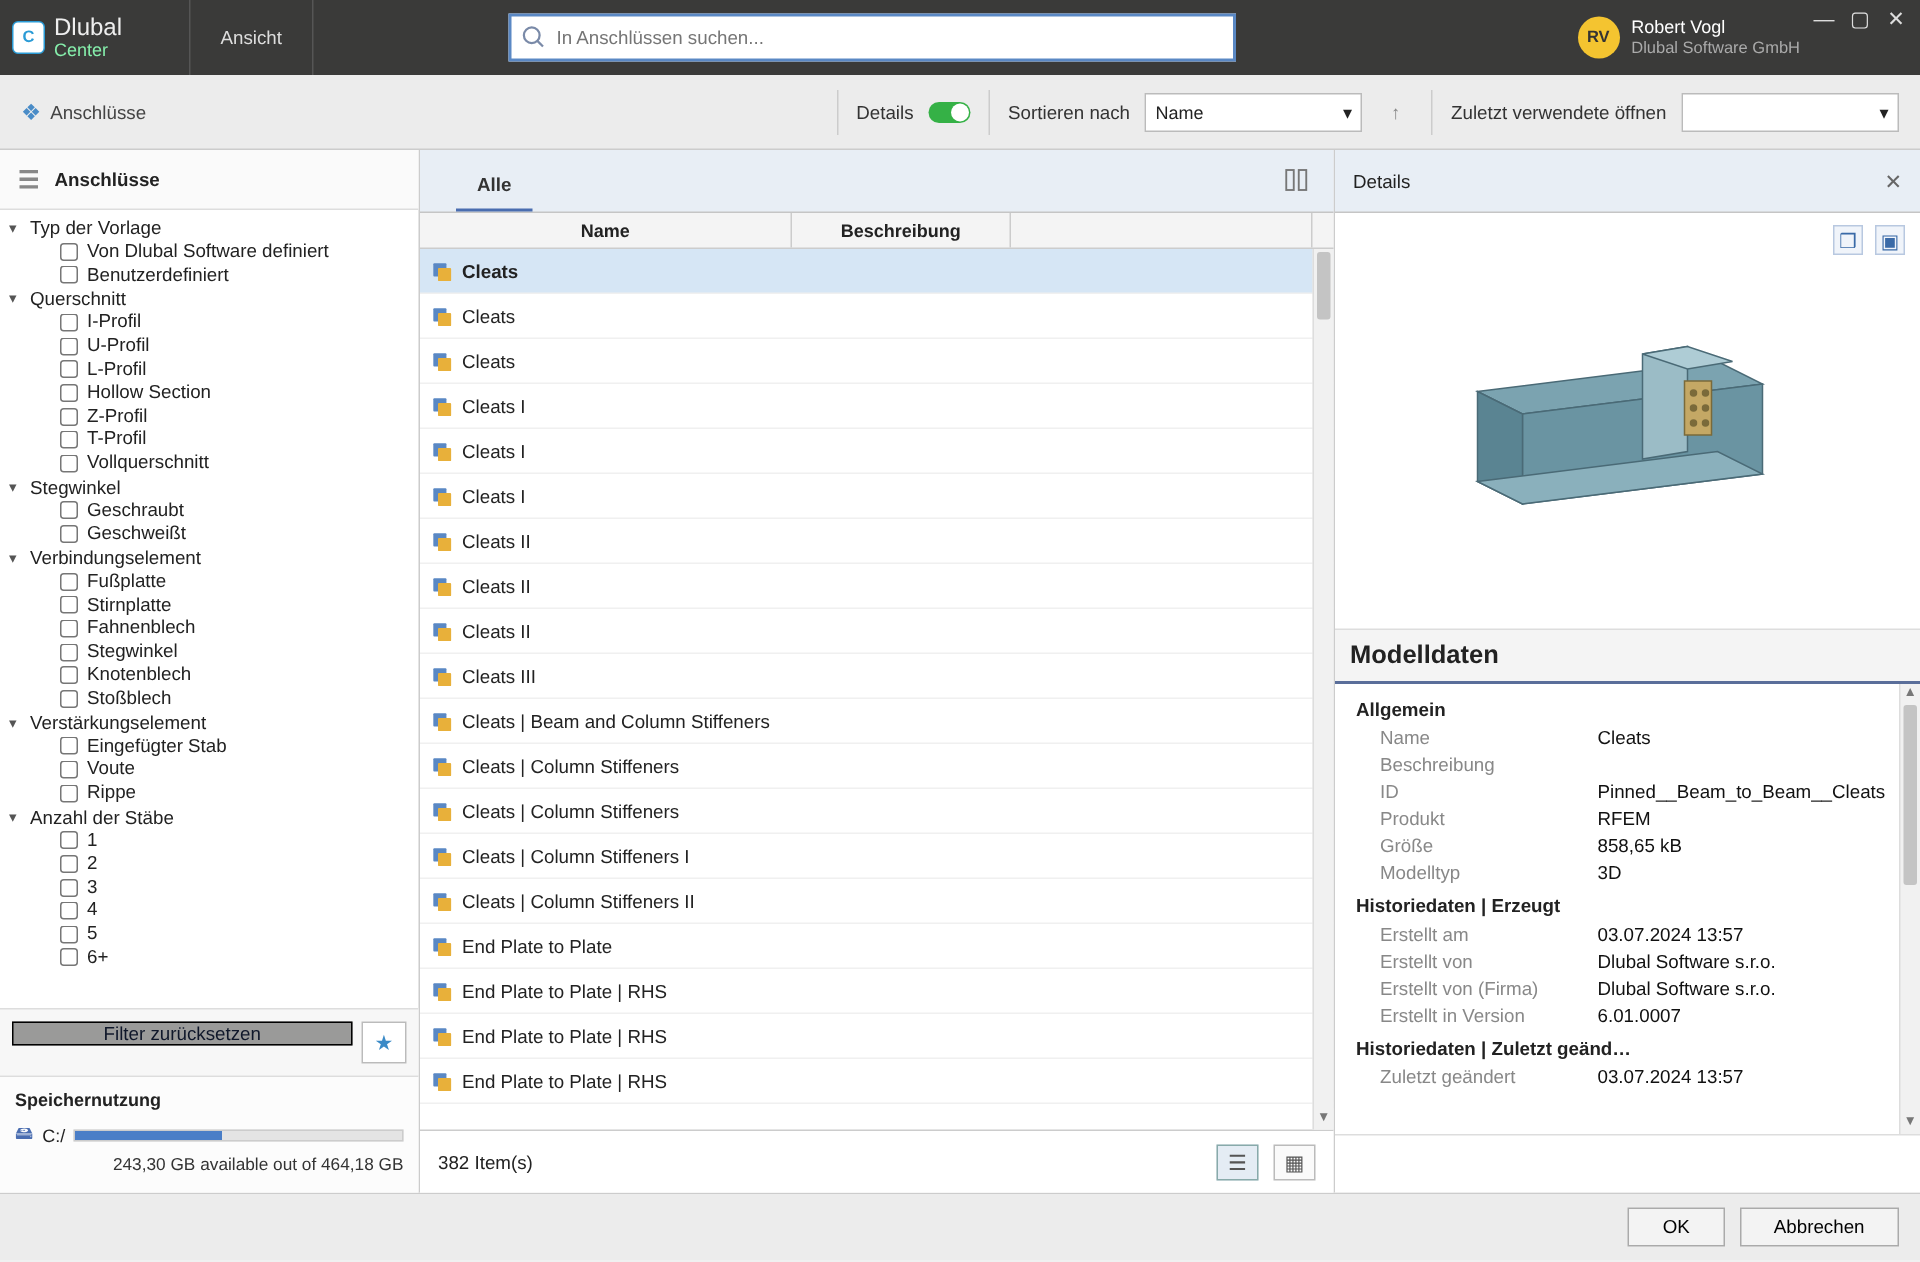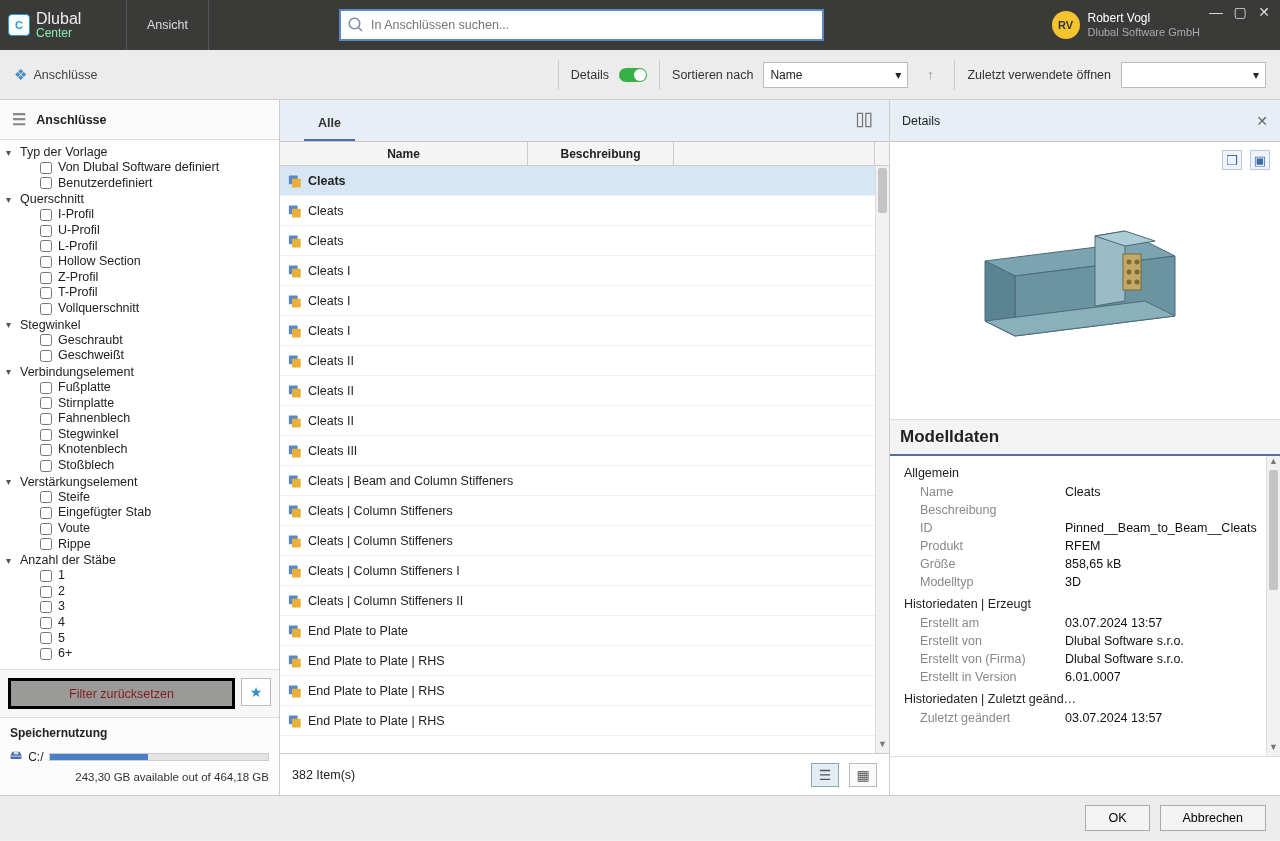--- a/index.html
+++ b/index.html
@@ -40,21 +40,21 @@
 .main { display:flex; height: 695px; }
 .sidebar { width: 280px; background:#fff; border-right:1px solid #ccc; display:flex; flex-direction:column;}
 .sidebar .shead { height:40px; border-bottom:1px solid #ddd; display:flex; align-items:center; padding-left:12px; gap:10px; font-weight:bold; background:#fafafa;}
 .sidebar .shead .shicon { color:#888; font-size:16px;}
 .sidebar .filters { flex:1; overflow:auto; padding: 4px 0; font-size:12.5px;}
 .fgrouphead { display:flex; align-items:center; padding:1px 6px; cursor:pointer;}
 .fgrouphead .chev { width:12px; color:#555; font-size:10px; margin-right:2px;}
 .fitem { display:flex; align-items:center; padding:0px 6px 0px 40px; line-height:1.25;}
 .fitem input { margin-right:6px; width:12px; height:12px;}
 .sidebar .resetrow { padding:8px; display:flex; gap:6px; border-top:1px solid #ddd; background:#f7f7f7;}
-.sidebar .resetrow button.reset { flex:1; height:31px; background:#9a9a99; color:#7f1d1d; border:3px solid #000000; font-size:12.5px;}
+.sidebar .resetrow button.reset { flex:1; height:16px; background:#9a9a99; color:#0f172a; border:1px solid #000000; font-size:12.5px;}
 .sidebar .resetrow button.star { width:30px; height:28px; background:#fff; border:1px solid #bbb; color:#3a8ac7; font-size:14px;}
 .sidebar .storage { padding:8px 10px 12px; border-top:1px solid #ddd; font-size:12px; background:#fcfcfc;}
 .sidebar .storage .stlabel { font-weight:bold; margin-bottom:6px; display:block;}
 .sidebar .storage .strow { display:flex; align-items:center; gap:6px; margin-bottom:4px;}
 .sidebar .storage .sticon { color:#4a6db0;}
 .sidebar .storage .bar { flex:1; height:8px; background:#e4e4e4; border:1px solid #ccc; position:relative;}
 .sidebar .storage .bar .fill { position:absolute; left:0; top:0; bottom:0; width:45%; background:#4a7ec7;}
 .sidebar .storage .stdet { font-size:11.5px; text-align:right; color:#333;}
 
 
@@ -85,21 +85,21 @@
 
 .details { width: 390px; background:#fff; display:flex; flex-direction:column;}
 .details .dhead { height:42px; background:#e8eef5; border-bottom:1px solid #c5c5c5; display:flex; align-items:center; padding:0 12px; justify-content:space-between; font-size:12.5px;}
 .details .dhead .dclose { cursor:pointer; color:#666; font-size:14px;}
 .details .preview { height:278px; border-bottom:1px solid #ddd; position:relative; display:flex; align-items:center; justify-content:center; background:#fff;}
 .details .preview .picons { position:absolute; top:8px; right:10px; display:flex; gap:8px;}
 .details .preview .picons span { width:20px; height:20px; border:1px solid #b8c8e0; display:flex;align-items:center;justify-content:center; font-size:13px; color:#3a6aa7; background:#f0f4fa;}
 .details .sect { border-bottom:1px solid #ddd;}
 .details .secthead { background:#f4f4f4; padding:7px 10px; font-weight:bold; font-size:17px; border-bottom:2px solid #5a6e9a;}
 .details .sectbody { padding:4px 0; max-height:300px; overflow:hidden; position:relative;}
-.details .subhead { font-weight:normal; padding:6px 14px 3px; font-size:12.5px;}
+.details .subhead { font-weight:bold; padding:6px 14px 3px; font-size:12.5px;}
 .details .kv { display:flex; padding:2px 14px 2px 30px; font-size:12.5px;}
 .details .kv .k { width:145px; color:#888;}
 .details .kv .v { flex:1; color:#111;}
 .details .dscroll { position:absolute; right:0; top:0; bottom:0; width:14px; background:#f1f1f1; border-left:1px solid #ddd;}
 .details .dscroll .thumb { position:absolute; left:2px; right:2px; top:14px; height:120px; background:#c4c4c4; border-radius:2px;}
 .details .dscroll .arr { position:absolute; left:0; right:0; height:14px; text-align:center; font-size:9px; color:#777;}
 .details .dscroll .arr.up{top:0;} .details .dscroll .arr.dn{bottom:0;}
 
 
 .bottombar { height:45px; background:#ececec; border-top:1px solid #ccc; display:flex; align-items:center; justify-content:flex-end; padding-right:14px; gap:10px;}
@@ -258,24 +258,20 @@
         <div class="fitem">
           <input type="checkbox" style="">
           <span>Stoßblech</span>
         </div>
         <div class="fgrouphead">
           <span class="chev">▾</span>
           <span>Verstärkungselement</span>
         </div>
         <div class="fitem">
           <input type="checkbox" style="">
-          <span>Steife</span>
-        </div>
-        <div class="fitem">
-          <input type="checkbox" style="">
           <span>Eingefügter Stab</span>
         </div>
         <div class="fitem">
           <input type="checkbox" style="">
           <span>Voute</span>
         </div>
         <div class="fitem">
           <input type="checkbox" style="">
           <span>Rippe</span>
         </div>

